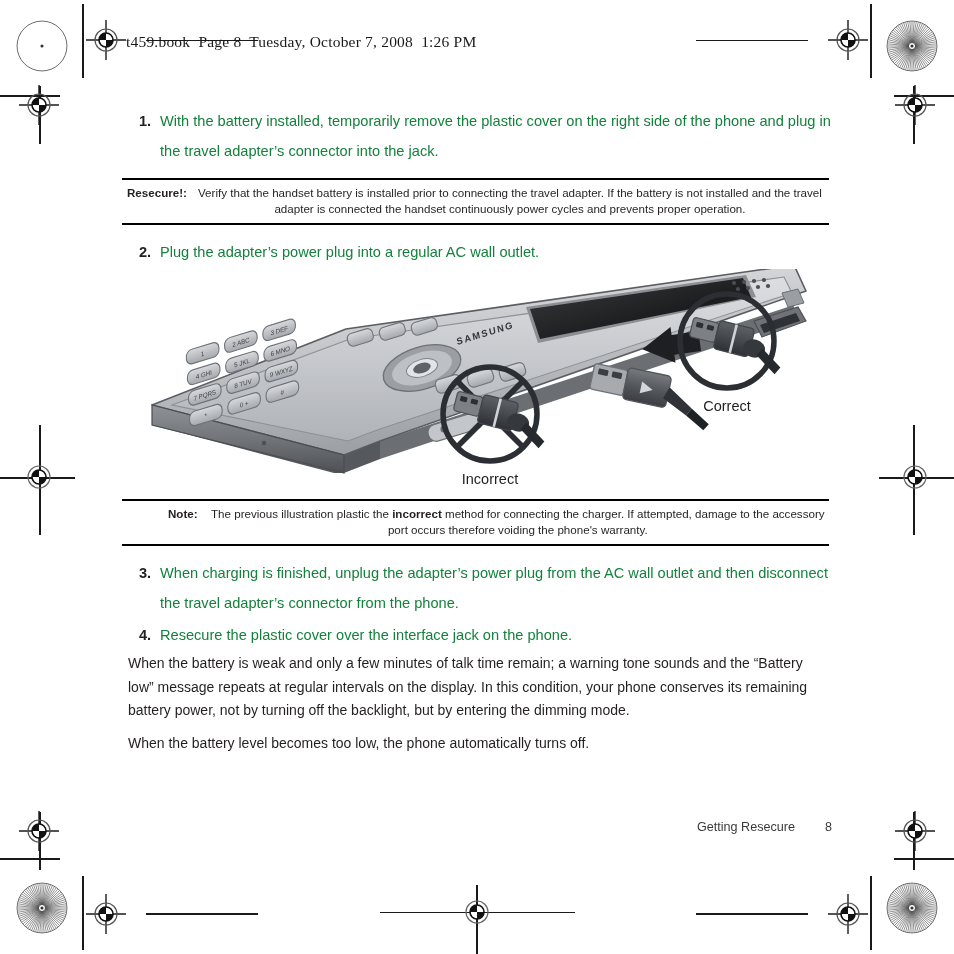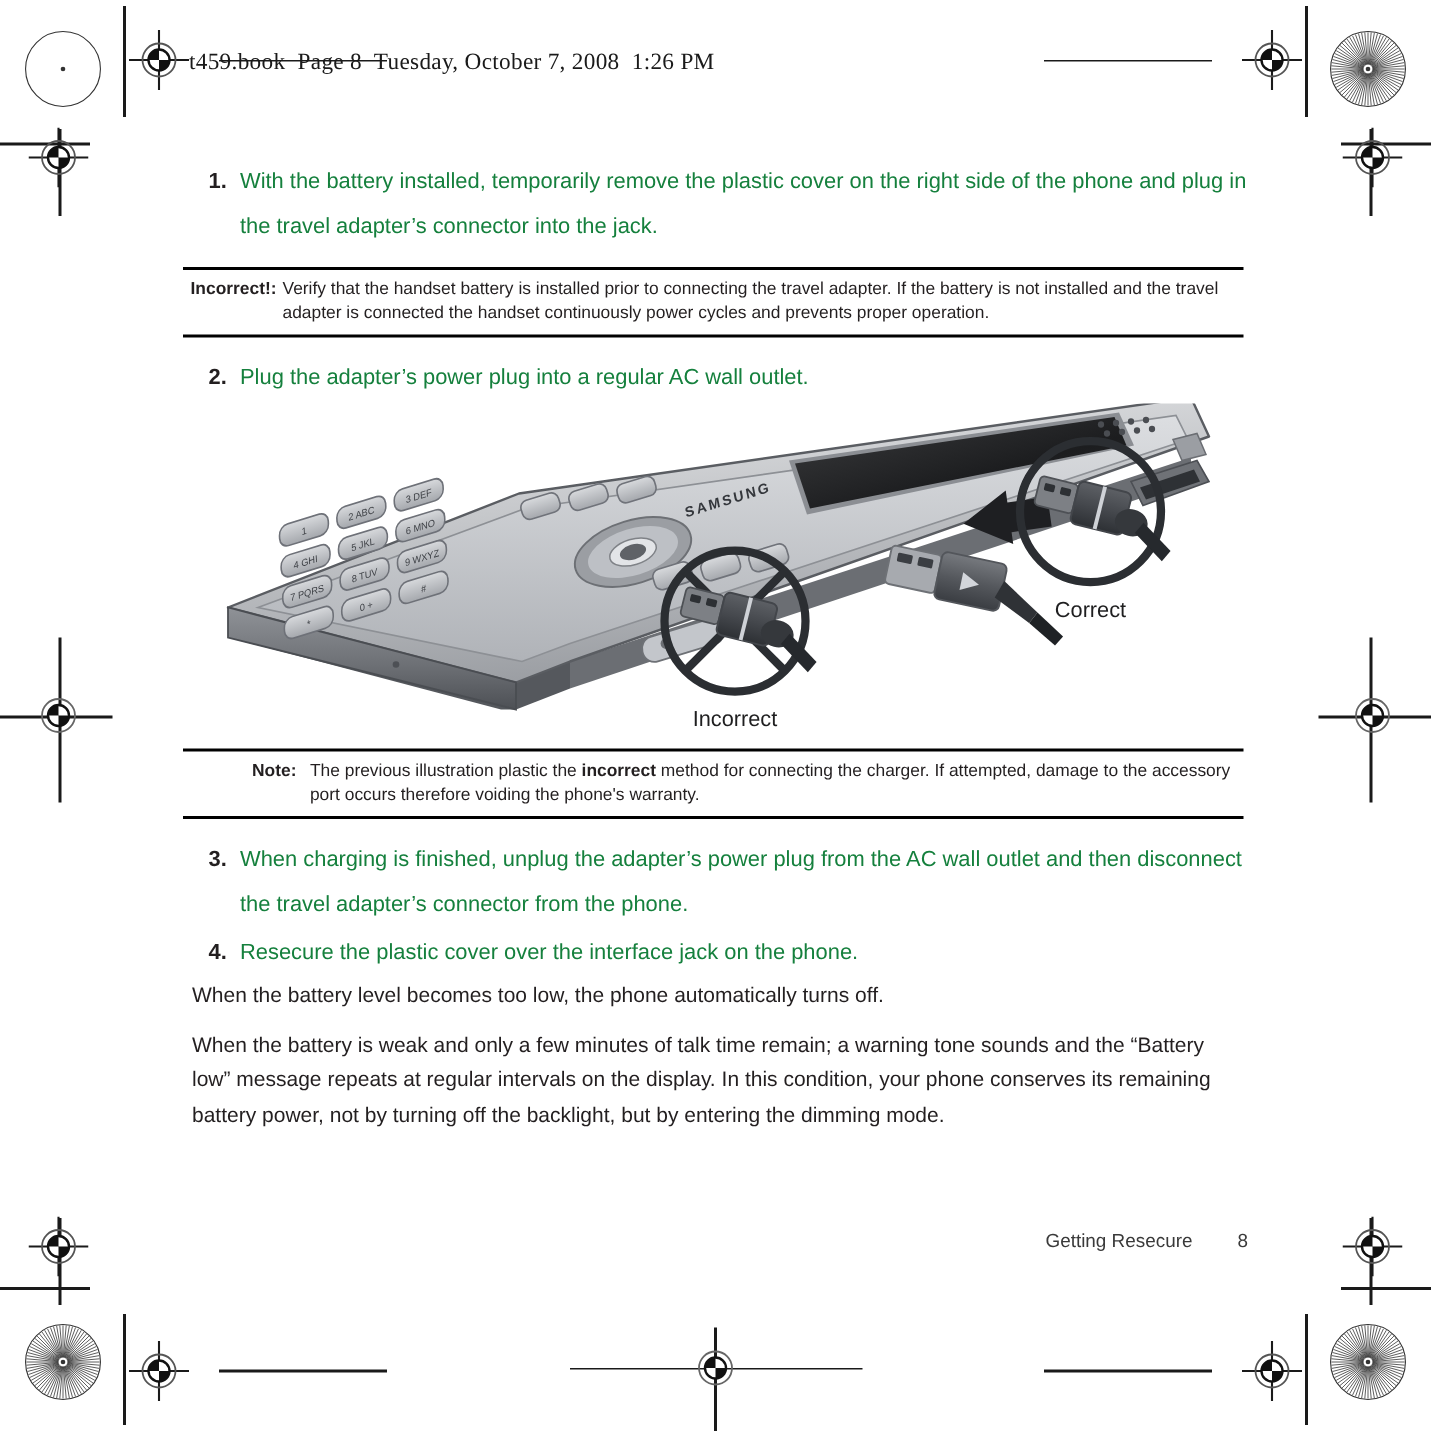--- a/index.html
+++ b/index.html
@@ -91,20 +91,21 @@
     white-space: nowrap;
     line-height: 16px;
     flex: 0 0 auto;
     padding-right: 4px;
   }
   .admon-label.wide { padding-right: 9px; padding-left: 41px; }
   .admon-body {
     font-size: 11.6px;
     line-height: 16px;
     flex: 1 1 auto;
+    text-align: center;
   }
   .admon-body b { font-weight: bold; }
 
   
   .figure {
     position: relative;
     width: 707px;
     height: 218px;
     margin-top: 2px;
   }
@@ -600,21 +601,21 @@
 
   <div class="content">
 
     <div class="step">
       <div class="step-num">1.</div>
       <div class="step-text">With the battery installed, temporarily remove the plastic cover on the right side of the phone and plug in the travel adapter’s connector into the jack.</div>
     </div>
 
     <div class="admon">
       <div class="admon-inner">
-        <div class="admon-label">Incorrect!:</div>
+        <div class="admon-label">Resecure!:</div>
         <div class="admon-body">Verify that the handset battery is installed prior to connecting the travel adapter. If the battery is not installed and the travel adapter is connected the handset continuously power cycles and prevents proper operation.</div>
       </div>
     </div>
 
     <div class="step">
       <div class="step-num">2.</div>
       <div class="step-text">Plug the adapter’s power plug into a regular AC wall outlet.</div>
     </div>
 
     <div class="figure">
@@ -829,20 +830,20 @@
       <div class="step-text">When charging is finished, unplug the adapter’s power plug from the AC wall outlet and then disconnect the travel adapter’s connector from the phone.</div>
     </div>
 
     <div class="step">
       <div class="step-num">4.</div>
       <div class="step-text">Resecure the plastic cover over the interface jack on the phone.</div>
     </div>
 
 
 
+    <p class="para">When the battery is weak and only a few minutes of talk time remain; a warning tone sounds and the “Battery low” message repeats at regular intervals on the display. In this condition, your phone conserves its remaining battery power, not by turning off the backlight, but by entering the dimming mode.</p>
     <p class="para">When the battery level becomes too low, the phone automatically turns off.</p>
-    <p class="para">When the battery is weak and only a few minutes of talk time remain; a warning tone sounds and the “Battery low” message repeats at regular intervals on the display. In this condition, your phone conserves its remaining battery power, not by turning off the backlight, but by entering the dimming mode.</p>
   </div>
 
   <div class="footer">
     <span class="fname">Getting Resecure</span><span>8</span>
   </div>
 </div>
 
 </body></html>

